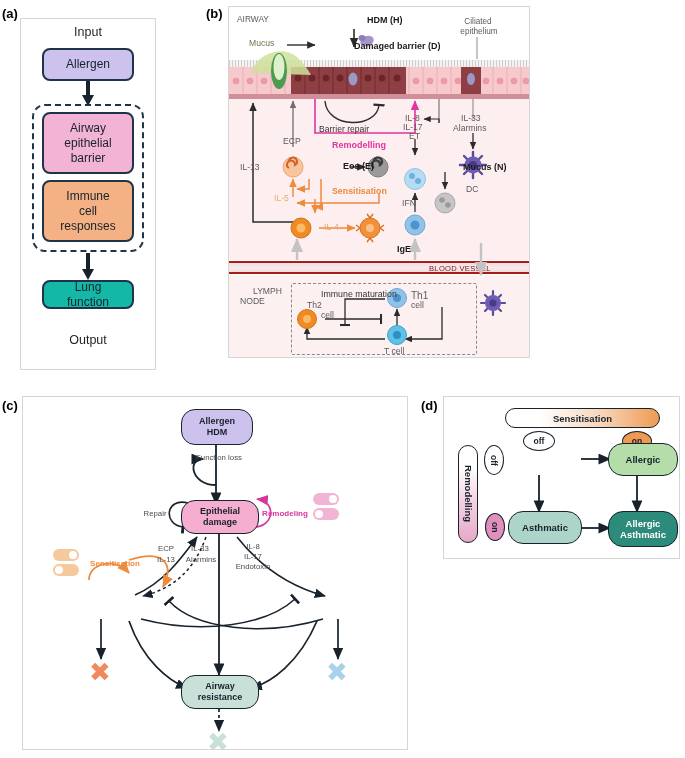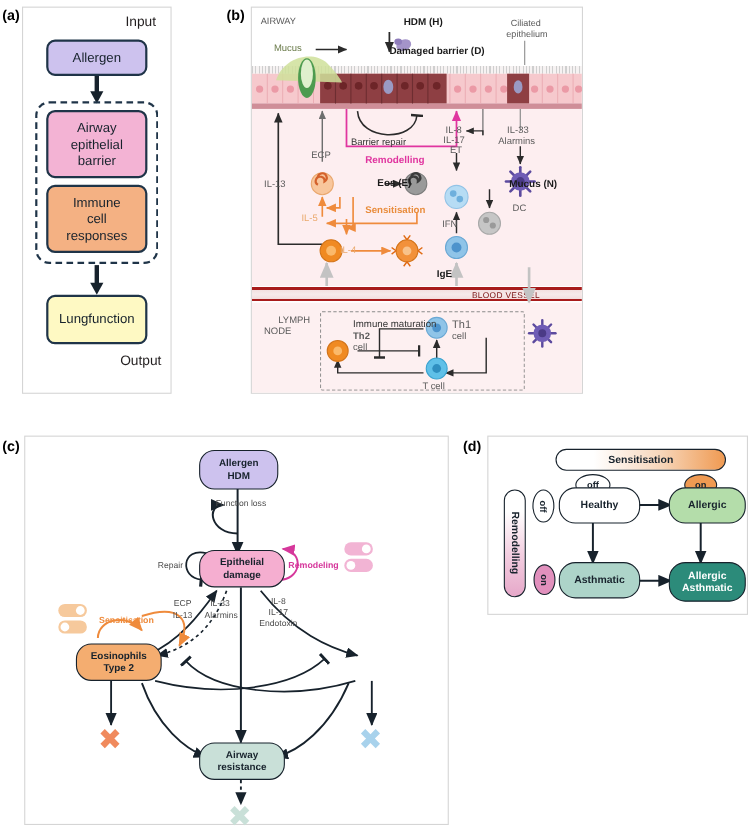--- a/index.html
+++ b/index.html
@@ -4,21 +4,21 @@
 <style>
   html,body{margin:0;padding:0;background:#ffffff;}
   body{width:685px;height:758px;position:relative;
        font-family:"Liberation Sans","DejaVu Sans",sans-serif;
        color:#231f20;overflow:hidden;}
   .panel{position:absolute;border:1px solid #d5d5d5;background:#fff;box-sizing:border-box;}
   .plabel{position:absolute;font-weight:bold;font-size:13px;color:#000;}
   .ctr{text-align:center;}
 
   
-  #pa{left:20px;top:6px;width:136px;height:352px;padding-left:40px;}
+  #pa{left:20px;top:18px;width:136px;height:352px;}
   .a-io{position:absolute;width:100%;text-align:center;font-size:12.5px;color:#231f20;}
   .a-box{position:absolute;left:50%;transform:translateX(-50%);
          border:2px solid #1f3448;border-radius:8px;box-sizing:border-box;
          display:flex;align-items:center;justify-content:center;
          text-align:center;font-size:12px;line-height:1.25;color:#17222c;}
   .a-dash{position:absolute;left:50%;transform:translateX(-50%);
           border:2.5px dashed #1f3448;border-radius:13px;box-sizing:border-box;}
   .a-arrow{position:absolute;left:50%;transform:translateX(-50%);width:12px;}
 
   
@@ -92,21 +92,21 @@
     <span>Immune</span>
     <span>cell</span>
     <span>responses</span>
   </div>
 
   <svg class="a-arrow" style="top:234px;height:28px;" width="12" height="28">
     <line x1="6" y1="0" x2="6" y2="19" stroke="#17222c" stroke-width="4"></line>
     <polygon points="6,27 0,16 12,16" fill="#17222c"></polygon>
   </svg>
 
-  <div class="a-box" style="top:261px;width:92px;height:45px;background:#fef9c3;flex-direction:row;">
+  <div class="a-box" style="top:261px;width:92px;height:29px;background:#14b8a6;flex-direction:column;">
     <span>Lung</span>
     <span>function</span>
   </div>
 
   <div class="a-io" style="top:314px;">Output</div>
 </div>
 
 <div class="plabel" style="left:206px;top:6px;">(b)</div>
 <div class="panel" id="pb">
 
@@ -332,36 +332,36 @@
   <div class="b-txt b" style="left:103px;top:8px;">HDM (H)</div>
   <div class="b-txt" style="left:20px;top:31px;font-size:8.6px;color:#6a7b4a;">Mucus</div>
   <div class="b-txt b" style="left:90px;top:34px;">Damaged barrier (D)</div>
   <div class="b-txt ctr" style="left:226px;top:10px;width:46px;text-align:center;">Ciliated</div>
   <div class="b-txt ctr" style="left:222px;top:20px;width:56px;text-align:center;">epithelium</div>
   <div class="b-txt" style="left:90px;top:117px;font-size:8.6px;color:#333;">Barrier repair</div>
   <div class="b-txt mag" style="left:103px;top:133px;font-size:9px;">Remodelling</div>
   <div class="b-txt" style="left:54px;top:129px;font-size:8.6px;">ECP</div>
   <div class="b-txt" style="left:11px;top:155px;font-size:8.6px;">IL-13</div>
   <div class="b-txt" style="left:45px;top:186px;font-size:8.6px;color:#eaa96d;">IL-5</div>
-  <div class="b-txt" style="left:80px;top:215px;font-size:8.6px;color:#eaa96d;text-align:right;">IL-4</div>
+  <div class="b-txt" style="left:95px;top:215px;font-size:8.6px;color:#eaa96d;text-align:right;">IL-4</div>
   <div class="b-txt b" style="left:79px;top:154px;">Eos (E)</div>
   <div class="b-txt org" style="left:103px;top:179px;font-size:8.8px;">Sensitisation</div>
   <div class="b-txt b" style="left:133px;top:237px;">IgE</div>
   <div class="b-txt" style="left:176px;top:106px;font-size:8.6px;">IL-8</div>
   <div class="b-txt" style="left:174px;top:115px;font-size:8.6px;">IL-17</div>
   <div class="b-txt" style="left:180px;top:124px;font-size:8.6px;">ET</div>
   <div class="b-txt b" style="left:199px;top:155px;">Mucus (N)</div>
   <div class="b-txt" style="left:173px;top:191px;font-size:8.6px;">IFN</div>
   <div class="b-txt" style="left:232px;top:106px;font-size:8.6px;">IL-33</div>
   <div class="b-txt" style="left:224px;top:116px;font-size:8.6px;">Alarmins</div>
   <div class="b-txt" style="left:237px;top:177px;font-size:8.6px;">DC</div>
   <div class="b-txt" style="left:24px;top:279px;font-size:8.6px;">LYMPH</div>
   <div class="b-txt" style="left:11px;top:289px;font-size:8.6px;">NODE</div>
   <div class="b-txt" style="left:92px;top:282px;font-size:8.8px;color:#333;">Immune maturation</div>
-  <div class="b-txt" style="left:92px;top:293px;font-size:8.6px;font-weight:bold;">Th2</div>
+  <div class="b-txt" style="left:78px;top:293px;font-size:8.6px;">Th2</div>
   <div class="b-txt" style="left:92px;top:303px;font-size:8.6px;">cell</div>
   <div class="b-txt" style="left:182px;top:283px;font-size:10px;">Th1</div>
   <div class="b-txt" style="left:182px;top:293px;font-size:8.6px;">cell</div>
   <div class="b-txt" style="left:155px;top:339px;font-size:8.6px;">T cell</div>
 </div>
 
 <div class="plabel" style="left:2px;top:398px;">(c)</div>
 <div class="panel" id="pc">
 
   <svg width="386" height="354">
@@ -428,24 +428,20 @@
     <i style="left:2px;"></i>
   </div>
 
   <div class="c-node" style="left:158px;top:12px;width:72px;height:36px;background:#cdc2ee;flex-direction:column;">
     <span>Allergen</span>
     <span>HDM</span>
   </div>
   <div class="c-node" style="left:158px;top:103px;width:78px;height:34px;background:#f5aed0;flex-direction:column;">
     <span>Epithelial</span>
     <span>damage</span>
-  </div>
-  <div class="c-node" style="left:46px;top:188px;width:78px;height:34px;background:#f4ad70;flex-direction:column;">
-    <span>Eosinophils</span>
-    <span>Type 2</span>
   </div>
   <div class="c-node" style="left:158px;top:278px;width:78px;height:34px;background:#c9e0d8;flex-direction:column;">
     <span>Airway</span>
     <span>resistance</span>
   </div>
 
   <div class="c-lbl" style="left:152px;top:56px;width:88px;">Function loss</div>
   <div class="c-lbl" style="left:112px;top:112px;width:40px;">Repair</div>
   <div class="c-lbl mag" style="left:234px;top:112px;width:56px;">Remodeling</div>
   <div class="c-lbl org" style="left:54px;top:162px;width:76px;">Sensitisation</div>
@@ -493,23 +489,20 @@
   <div class="d-cir" style="left:178px;top:34px;width:30px;height:20px;border-radius:50%;background:#ef9a52;">
     <span>on</span>
   </div>
   <div class="d-cir" style="left:40px;top:48px;width:20px;height:30px;border-radius:50%;background:#ffffff;">
     <span style="writing-mode:vertical-rl;">off</span>
   </div>
   <div class="d-cir" style="left:41px;top:116px;width:20px;height:28px;border-radius:50%;background:#e190bd;">
     <span style="writing-mode:vertical-rl;">on</span>
   </div>
 
-  <div class="d-node" style="left:64px;top:46px;width:74px;height:33px;background:#ffffff;">
-    <span>Healthy</span>
-  </div>
   <div class="d-node" style="left:164px;top:46px;width:70px;height:33px;background:#b4ddaa;">
     <span>Allergic</span>
   </div>
   <div class="d-node" style="left:64px;top:114px;width:74px;height:33px;background:#add4c9;">
     <span>Asthmatic</span>
   </div>
   <div class="d-node" style="left:164px;top:114px;width:70px;height:36px;background:#2c8b7a;color:#ffffff;flex-direction:column;">
     <span>Allergic</span>
     <span>Asthmatic</span>
   </div>

